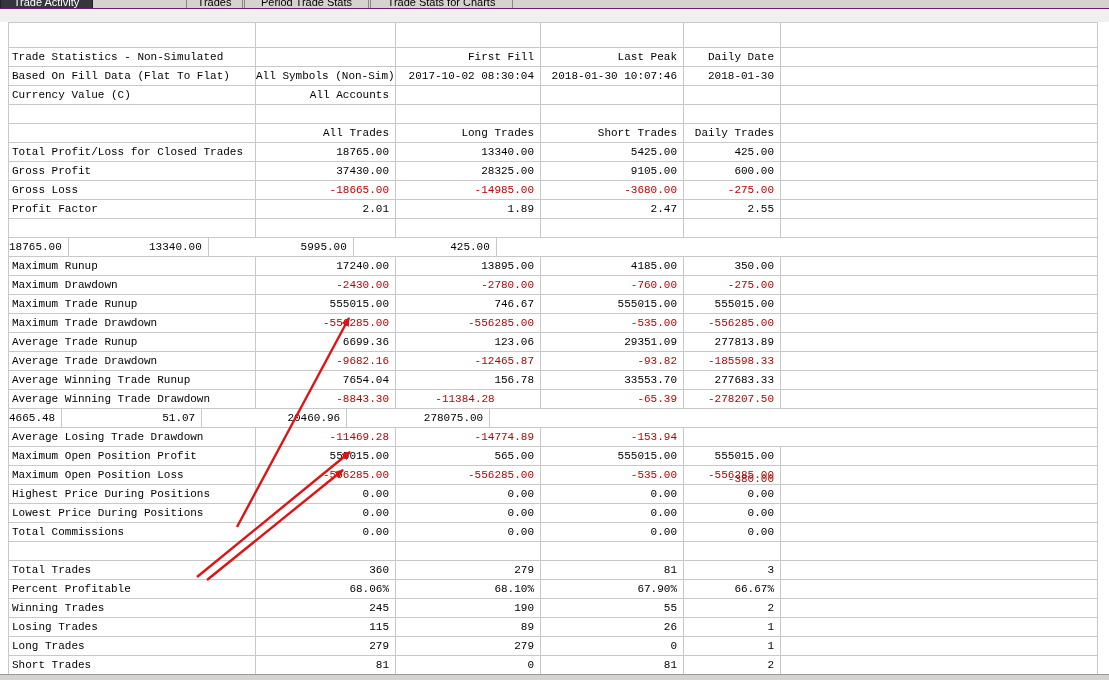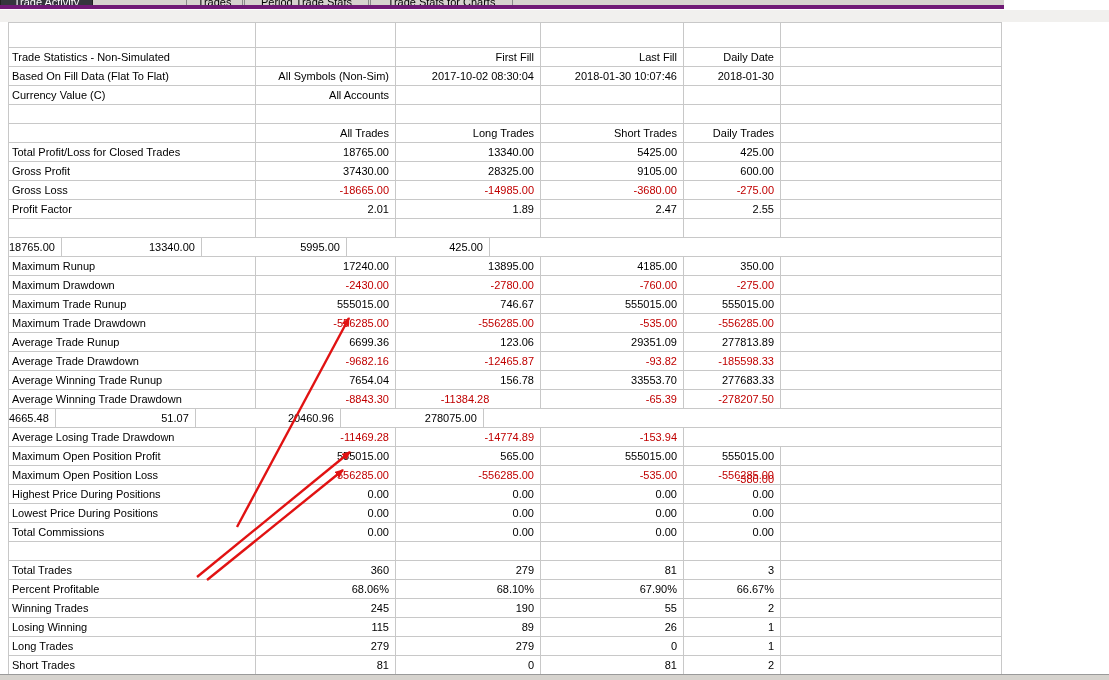--- a/index.html
+++ b/index.html
@@ -3,41 +3,41 @@
 <meta charset="utf-8">
 <style>
   * { margin:0; padding:0; box-sizing:border-box; }
   html,body { width:1109px; height:680px; }
   body {
     position:relative; overflow:hidden; background:#ffffff;
     font-family:"Liberation Sans", sans-serif; font-size:11px; color:#000;
   }
   
   .tabbar {
-    position:absolute; left:0; top:0; width:1004px; height:9px;
-    background:#d6d3ce; border-bottom:4px solid #701a75; overflow:hidden;padding-left:25px;
+    position:absolute; left:0; top:0; width:1109px; height:9px;
+    background:#d6d3ce; border-bottom:1px solid #701a75; overflow:hidden;padding-left:25px;
   }
   .tab {
     position:absolute; top:-5px; height:15px; line-height:14px;
     text-align:center; font-size:11px; background:#d6d3ce;
     border-left:1px solid #8a8a8a; border-right:1px solid #8a8a8a;
     cursor:default; white-space:nowrap; overflow:hidden;
   }
   .tab.selected { background:#35353d; color:#fff; border-color:#222; }
   .t-trade-activity { left:0px;   width:93px; }
   .t-trades         { left:186px; width:57px; }
   .t-period         { left:244px; width:125px; }
   .t-charts         { left:370px; width:143px; }
   .upper-strip {
     position:absolute; left:0; top:10px; width:1109px; height:12px; background:#f1f0ee;
   }
   
   .gridwrap {
-    position:absolute; left:8px; top:22px; width:994px; background:#404040;
-    border-top:1px solid #c8c8c8; border-left:1px solid #c8c8c8; border-right:1px solid #c8c8c8;
+    position:absolute; left:8px; top:22px; width:1090px; background:#404040;
+    border-top:1px solid #c8c8c8; border-left:1px solid #c8c8c8; border-right:1px solid #c8c8c8;font-family:Liberation Mono, monospace;
   }
   .row { display:flex; height:19px; border-bottom:1px solid #c8c8c8; background:#fff; }
   .row.spacer { height:25px; }
   .cell {
     height:100%; border-right:1px solid #c8c8c8;
     overflow:hidden; white-space:nowrap; line-height:18px;
   }
   .c-label { width:247px; padding-left:3px; text-align:left; }
   .c-val   { text-align:right; padding-right:6px; }
   .row .cell:nth-child(2) { width:140px; }
@@ -73,21 +73,21 @@
       <div class="cell c-val"></div>
       <div class="cell c-val"></div>
       <div class="cell c-val"></div>
       <div class="cell c-val"></div>
       <div class="cell c-fill"></div>
     </div>
     <div class="row">
       <div class="cell c-label">Trade Statistics - Non-Simulated</div>
       <div class="cell c-val"></div>
       <div class="cell c-val">First Fill</div>
-      <div class="cell c-val">Last Fill</div>
+      <div class="cell c-val">Last Peak</div>
       <div class="cell c-val">Daily Date</div>
       <div class="cell c-fill"></div>
     </div>
     <div class="row">
       <div class="cell c-label">Based On Fill Data (Flat To Flat)</div>
       <div class="cell c-val">All Symbols (Non-Sim)</div>
       <div class="cell c-val">2017-10-02  08:30:04</div>
       <div class="cell c-val">2018-01-30  10:07:46</div>
       <div class="cell c-val">2018-01-30</div>
       <div class="cell c-fill"></div>
@@ -308,21 +308,21 @@
     </div>
     <div class="row">
       <div class="cell c-label">Winning Trades</div>
       <div class="cell c-val">245</div>
       <div class="cell c-val">190</div>
       <div class="cell c-val">55</div>
       <div class="cell c-val">2</div>
       <div class="cell c-fill"></div>
     </div>
     <div class="row">
-      <div class="cell c-label">Losing Winning</div>
+      <div class="cell c-label">Losing Trades</div>
       <div class="cell c-val">115</div>
       <div class="cell c-val">89</div>
       <div class="cell c-val">26</div>
       <div class="cell c-val">1</div>
       <div class="cell c-fill"></div>
     </div>
     <div class="row">
       <div class="cell c-label">Long Trades</div>
       <div class="cell c-val">279</div>
       <div class="cell c-val">279</div>

